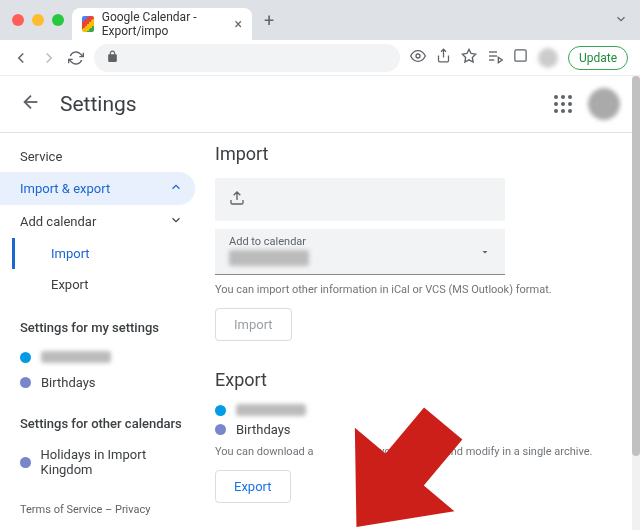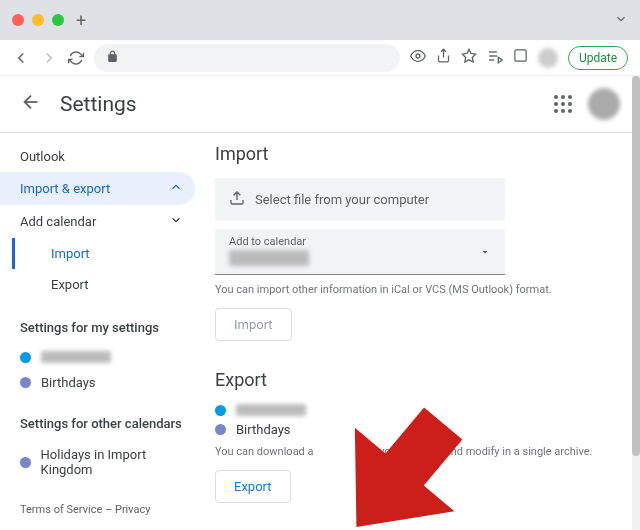--- a/index.html
+++ b/index.html
@@ -1,18 +1,23 @@
 <!DOCTYPE html>
 <html><head><meta charset="utf-8"><style>*{box-sizing:border-box;margin:0;padding:0;font-family:-apple-system,BlinkMacSystemFont,'Segoe UI',Roboto,Arial,sans-serif}body{width:640px;height:530px;overflow:hidden;background:#fff}.browser-chrome{background:#dee1e6;height:40px;display:flex;align-items:center;padding:0 12px;gap:8px}.traffic-lights{display:flex;gap:8px}.dot{width:12px;height:12px;border-radius:50%}.red{background:#ff5f57}.yellow{background:#febc2e}.green{background:#28c840}.tab{background:#fff;border-radius:8px 8px 0 0;height:32px;display:flex;align-items:center;padding:0 10px;gap:8px;margin-top:8px;font-size:12px;color:#333;max-width:180px}.tab-favicon{width:16px;height:16px;background:linear-gradient(135deg,#4285f4 25%,#ea4335 25%,#ea4335 50%,#fbbc05 50%,#fbbc05 75%,#34a853 75%);border-radius:2px}.tab-close{color:#666;font-size:14px;margin-left:4px}.new-tab{color:#666;font-size:18px;margin-left:4px}.dropdown-chevron{margin-left:auto;color:#666}.addr-bar{background:#fff;height:36px;display:flex;align-items:center;padding:0 12px;gap:10px;border-bottom:1px solid #eee}.nav-btn{color:#5f6368;cursor:pointer;display:flex;align-items:center}.nav-btn.disabled{color:#bbb}.url-area{flex:1;display:flex;align-items:center;gap:6px;background:#f1f3f4;border-radius:16px;padding:4px 12px;height:28px;font-size:13px;color:#202124}.lock{color:#5f6368}.addr-icons{display:flex;gap:10px;align-items:center;color:#5f6368}.update-btn{border:1px solid #34a853;color:#1e8e3e;border-radius:16px;padding:4px 10px;font-size:12px;display:flex;align-items:center;gap:4px}.avatar-sm{width:20px;height:20px;border-radius:50%;background:#ccc;filter:blur(2px)}.content{position:relative;height:454px;overflow:hidden}.scrollbar{position:absolute;right:0;top:0;width:8px;height:100%;background:#f1f1f1}.scrollthumb{width:8px;background:#c1c1c1;border-radius:4px;height:380px}.header{display:flex;align-items:center;padding:12px 20px;gap:18px}.back-arrow{color:#5f6368;cursor:pointer}.header h1{font-size:21px;font-weight:400;color:#3c4043}.header-right{margin-left:auto;display:flex;align-items:center;gap:16px}.apps-icon{width:18px;height:18px;display:grid;grid-template-columns:repeat(3,4px);grid-template-rows:repeat(3,4px);gap:3px}.apps-icon span{background:#5f6368;border-radius:50%}.avatar-lg{width:32px;height:32px;border-radius:50%;background:#aaa;filter:blur(2px)}.divider{height:1px;background:#e0e0e0;margin:0 0 8px 0}.main{display:flex;padding:0 20px;gap:20px}.sidebar{width:175px;font-size:13px;color:#3c4043}.sb-item{padding:8px 12px;border-radius:0 16px 16px 0;display:flex;align-items:center;justify-content:space-between;cursor:pointer;margin-left:-20px;padding-left:20px}.sb-item.active{background:#e8f0fe;color:#1967d2}.sb-sub{padding:8px 12px 8px 36px;cursor:pointer;border-left:3px solid transparent;margin-left:-8px}.sb-sub.active{color:#1967d2;border-left-color:#1967d2}.sb-section{font-size:13px;font-weight:500;color:#3c4043;margin:20px 0 10px 0}.cal-item{display:flex;align-items:center;gap:10px;padding:6px 0;font-size:13px;color:#3c4043}.cal-dot{width:11px;height:11px;border-radius:50%}.blue{background:#039be5}.purple{background:#7986cb}.footer-links{font-size:11px;color:#5f6368;margin-top:20px}.panel{flex:1;padding-top:2px}.section-title{font-size:18px;color:#3c4043;font-weight:400;margin-bottom:14px}.file-select{background:#f1f3f4;padding:12px 14px;display:flex;align-items:center;gap:10px;font-size:13px;color:#5f6368;width:290px;cursor:pointer}.add-cal{background:#f1f3f4;padding:6px 14px 8px 14px;width:290px;margin-top:8px;border-bottom:1px solid #888;position:relative}.add-cal-label{font-size:11px;color:#5f6368}.add-cal-value{height:16px;width:80px;background:#bbb;filter:blur(2px);border-radius:3px;margin-top:2px}.add-cal-chev{position:absolute;right:14px;top:14px;color:#5f6368}.hint{font-size:11px;color:#70757a;margin-top:8px}.import-btn,.export-btn{border:1px solid #dadce0;background:#fff;padding:8px 18px;font-size:13px;border-radius:4px;margin-top:12px;cursor:pointer}.import-btn{color:#9aa0a6}.export-btn{color:#1a73e8}.export-section{margin-top:28px}.cal-line{display:flex;align-items:center;gap:10px;font-size:13px;color:#3c4043;margin:6px 0}.blurred{width:70px;height:12px;background:#bbb;filter:blur(2px);border-radius:3px}.arrow-overlay{position:absolute;left:310px;top:330px;pointer-events:none}.chev-down{display:inline-block}</style></head><body>
 
 <div class="browser-chrome">
     <div class="traffic-lights">
       <div class="dot red"></div>
       <div class="dot yellow"></div>
       <div class="dot green"></div>
+    </div>
+    <div class="tab">
+      <div class="tab-favicon"></div>
+      <span>Google Calendar - Export/impo</span>
+      <span class="tab-close">×</span>
     </div>
     <span class="new-tab">+</span>
     <span class="dropdown-chevron"><svg width="14" height="14" viewBox="0 0 24 24" fill="none" stroke="currentColor" stroke-width="2">
         <polyline points="6 9 12 15 18 9"></polyline>
       </svg></span>
   </div>
 <div class="addr-bar">
     <span class="nav-btn">
       <svg width="18" height="18" viewBox="0 0 24 24" fill="none" stroke="currentColor" stroke-width="2">
         <polyline points="15 18 9 12 15 6"></polyline>
@@ -79,21 +84,21 @@
           <span></span>
           <span></span>
         </div>
         <div class="avatar-lg"></div>
       </div>
     </div>
 <div class="divider"></div>
 <div class="main">
 <div class="sidebar">
 <div class="sb-item">
-          <span>Outlook</span>
+          <span>Service</span>
         </div>
 <div class="sb-item active">
           <span>Import &amp; export</span>
           <span><svg width="14" height="14" viewBox="0 0 24 24" fill="none" stroke="currentColor" stroke-width="2">
               <polyline points="18 15 12 9 6 15"></polyline>
             </svg></span>
         </div>
 <div class="sb-item">
           <span>Add calendar</span>
           <span class="chev-down"><svg width="14" height="14" viewBox="0 0 24 24" fill="none" stroke="currentColor" stroke-width="2">
@@ -117,21 +122,20 @@
           <span>Holidays in Import Kingdom</span>
         </div>
 <div class="footer-links"><span>Terms of Service</span><span> – </span><span>Privacy</span></div>
 </div>
 <div class="panel">
 <div class="section-title">Import</div>
 <div class="file-select">
           <span><svg width="16" height="16" viewBox="0 0 24 24" fill="none" stroke="currentColor" stroke-width="2">
               <path d="M21 15v4a2 2 0 0 1-2 2H5a2 2 0 0 1-2-2v-4M17 8l-5-5-5 5M12 3v12"></path>
             </svg></span>
-          <span>Select file from your computer</span>
         </div>
 <div class="add-cal">
           <div class="add-cal-label">Add to calendar</div>
           <div class="add-cal-value"></div>
           <span class="add-cal-chev"><svg width="12" height="12" viewBox="0 0 24 24" fill="currentColor">
               <polygon points="7 10 12 15 17 10"></polygon>
             </svg></span>
         </div>
 <div class="hint">You can import other information in iCal or VCS (MS Outlook) format.</div>
 <button class="import-btn">Import</button>

